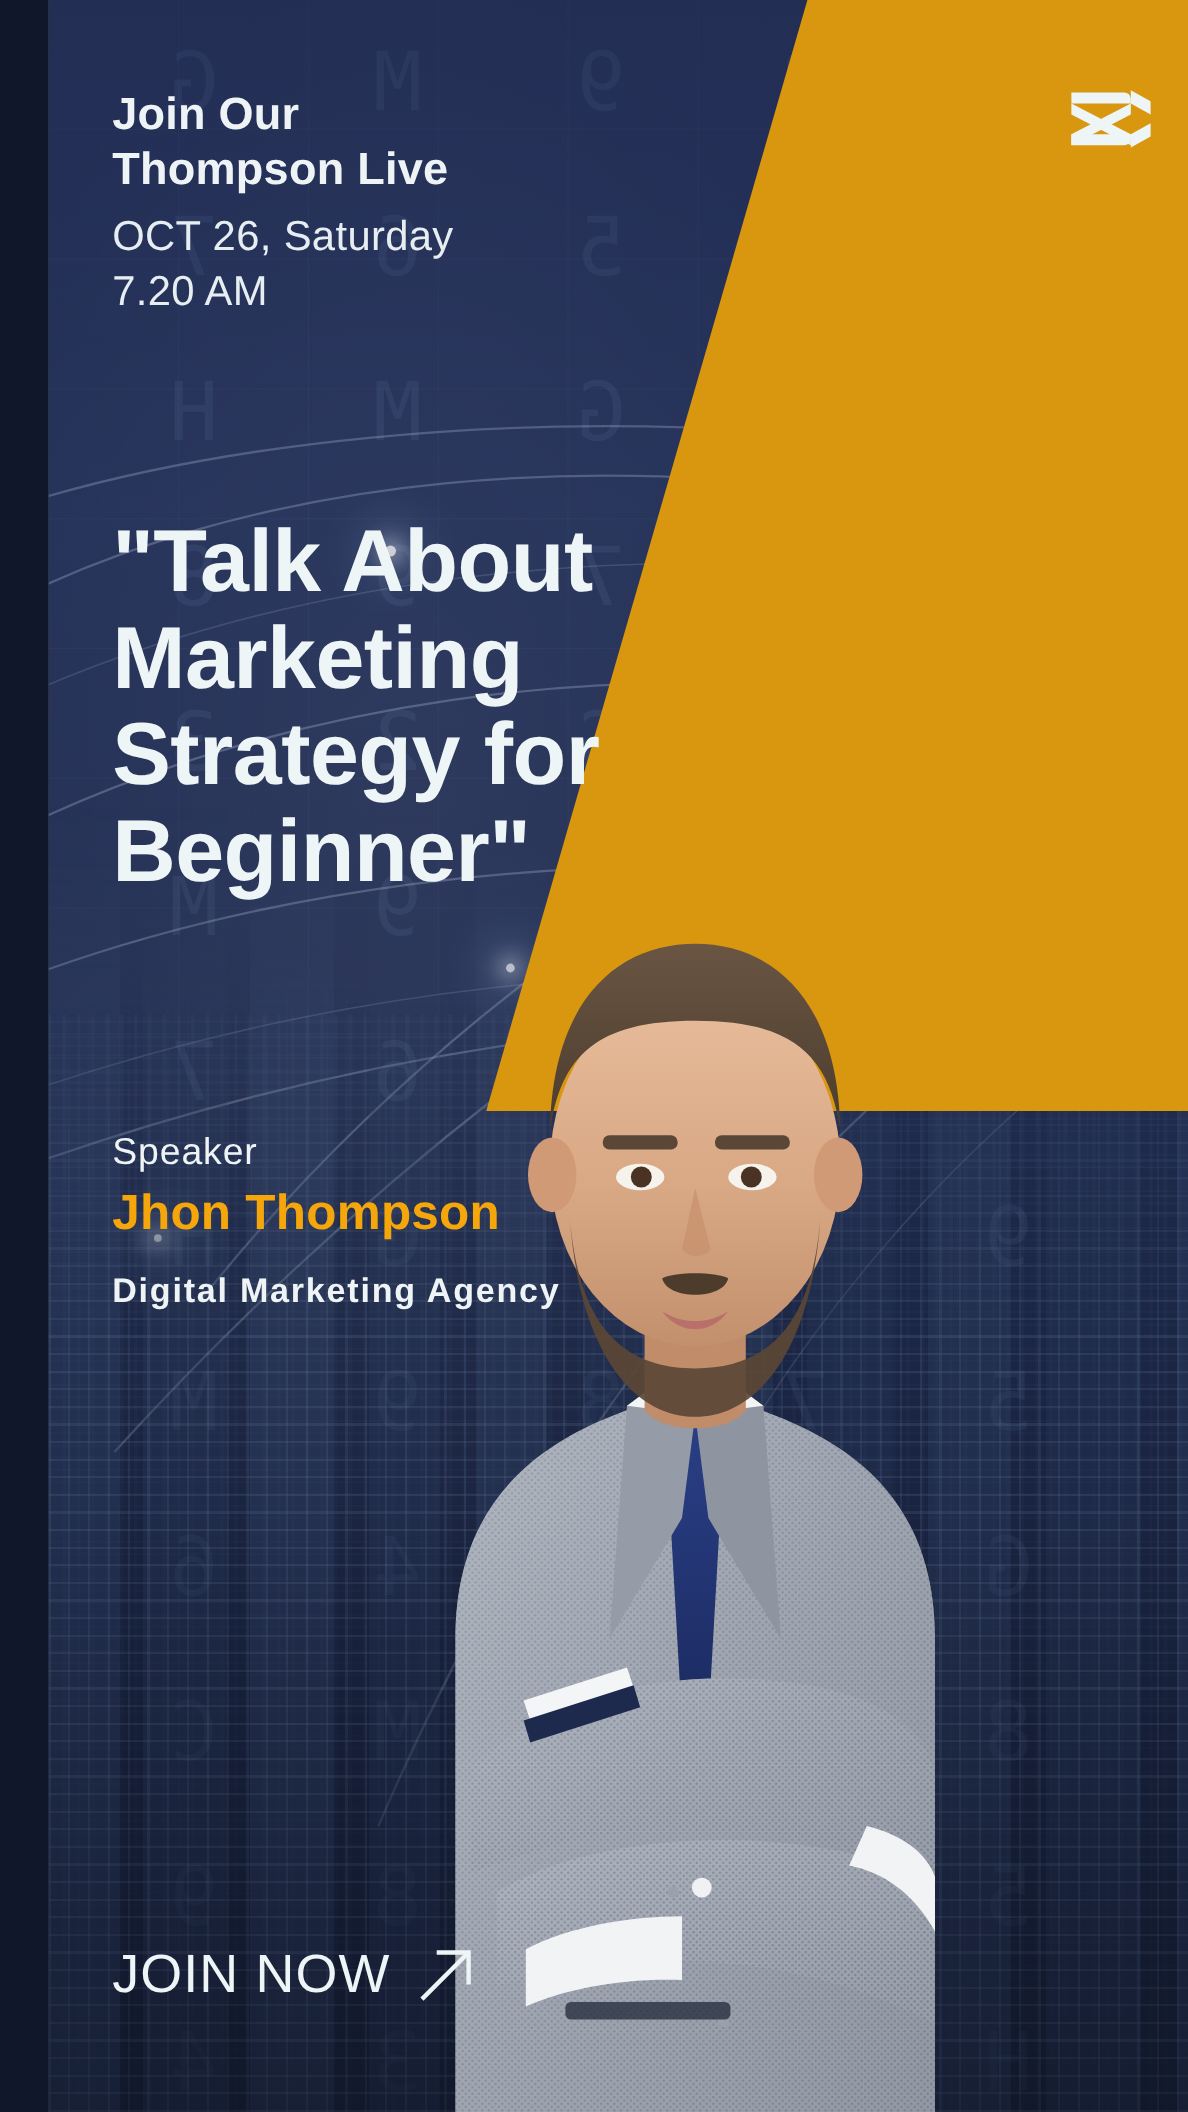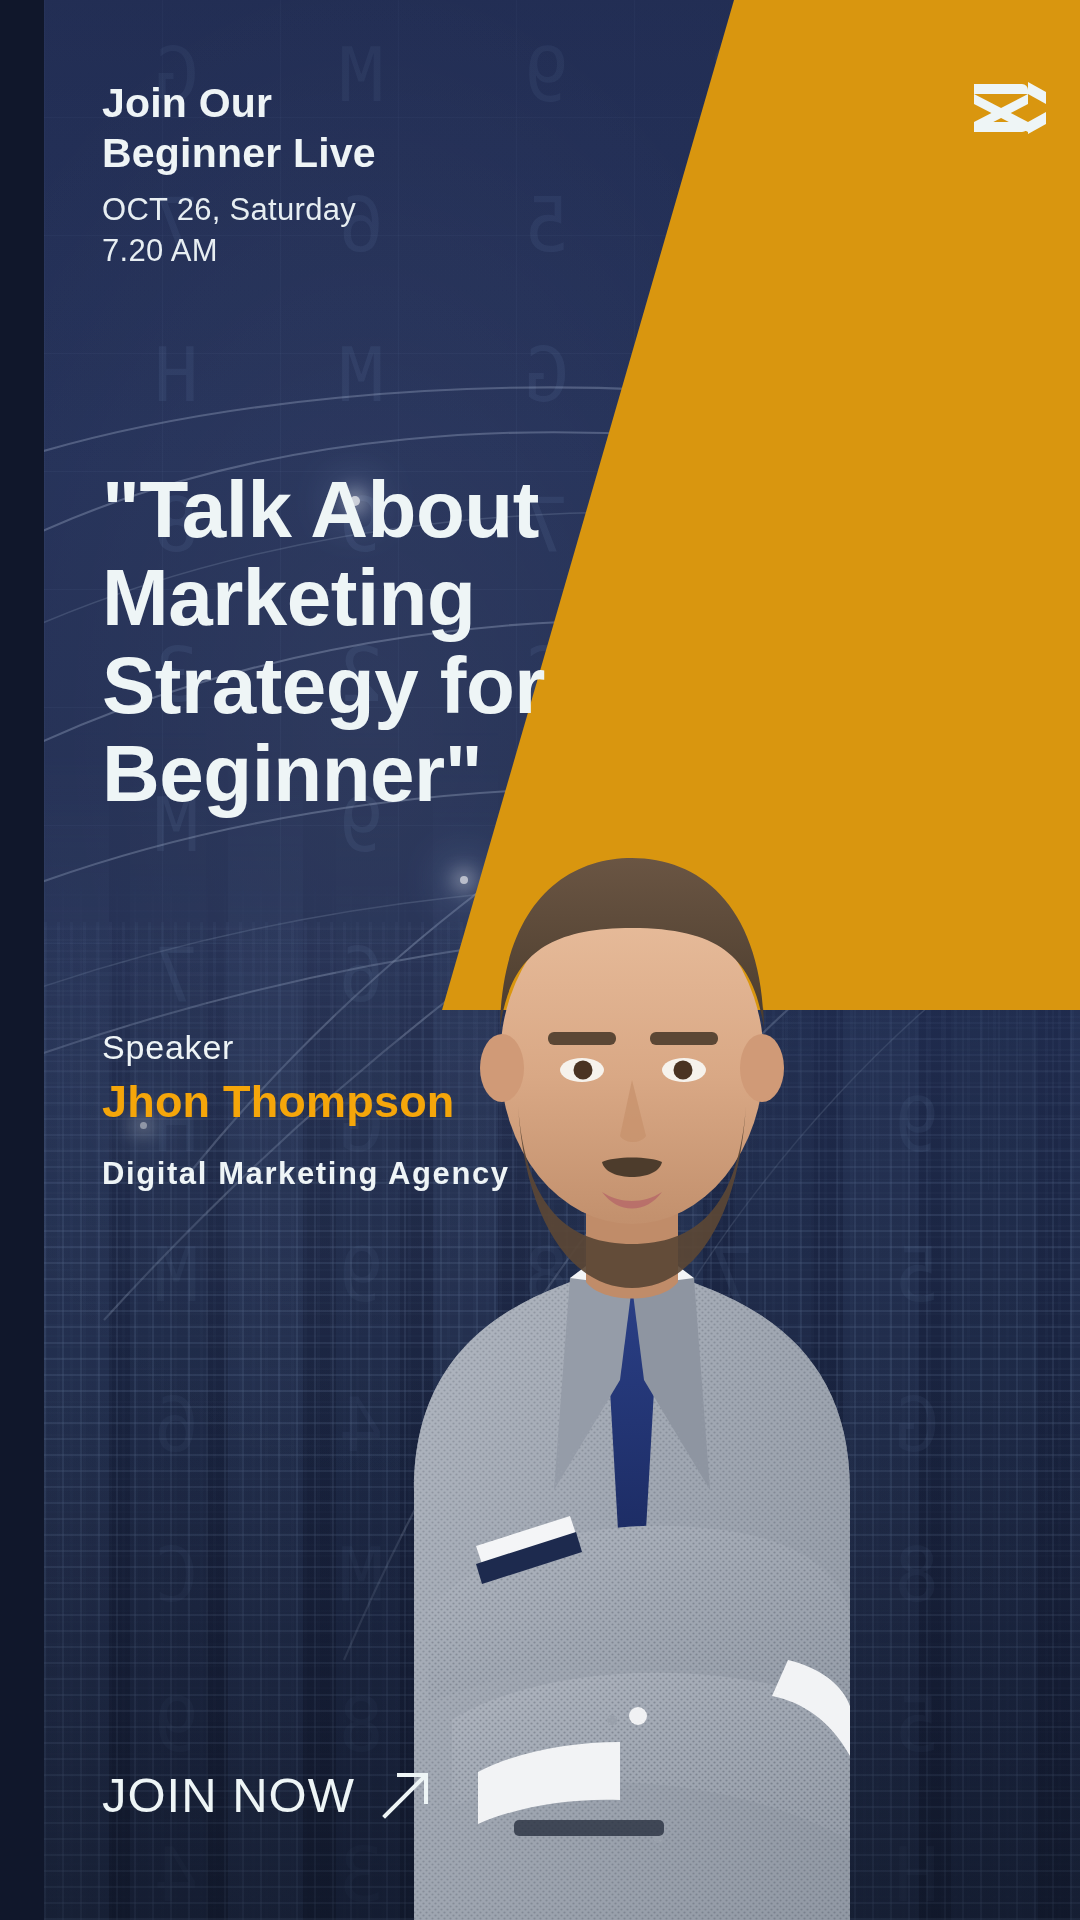--- a/index.html
+++ b/index.html
@@ -117,21 +117,21 @@
   
   .header{
     position:absolute;left:58px;top:78px;
     color:#eef4f6;
   }
   .header-title{
     font-size:41px;font-weight:bold;line-height:1.22;
     letter-spacing:.2px;margin:0;
   }
   .header-date,.header-time{
-    font-size:31px;font-weight:400;line-height:1.32;
+    font-size:38px;font-weight:400;line-height:1.32;
     margin:0;color:#e7eef2;letter-spacing:.3px;
   }
   .header-date{margin-top:12px;}
 
   .logo{
     position:absolute;right:74px;top:78px;
     width:84px;height:70px;
   }
   .logo svg{display:block;width:100%;height:100%;}
 
@@ -293,21 +293,21 @@
       <circle cx="336" cy="1296" r="9" fill="#f0f1f3"></circle>
       <circle cx="310" cy="1300" r="5" fill="#9aa1ac"></circle>
       <circle cx="356" cy="1418" r="5" fill="#9aa1ac"></circle>
 
       <rect x="212" y="1400" width="150" height="16" rx="5" fill="#22293a" opacity="0.75"></rect>
     </svg>
   </div>
 
   <div class="header">
     <div class="header-title">Join Our</div>
-    <div class="header-title">Beginner Live</div>
+    <div class="header-title">Thompson Live</div>
     <div class="header-date">OCT 26, Saturday</div>
     <div class="header-time">7.20 AM</div>
   </div>
 
   <div class="logo">
     <svg viewBox="0 0 84 70" aria-hidden="true">
       <g fill="#eef5f6">
         <path d="M8 6 h48 a6 6 0 0 1 6 6 v4 H8 Z"></path>
         <path d="M8 54 h48 a6 6 0 0 0 6 -6 v-4 H8 Z"></path>
         <path d="M8 16 L62 44 L62 54 L8 26 Z"></path>

